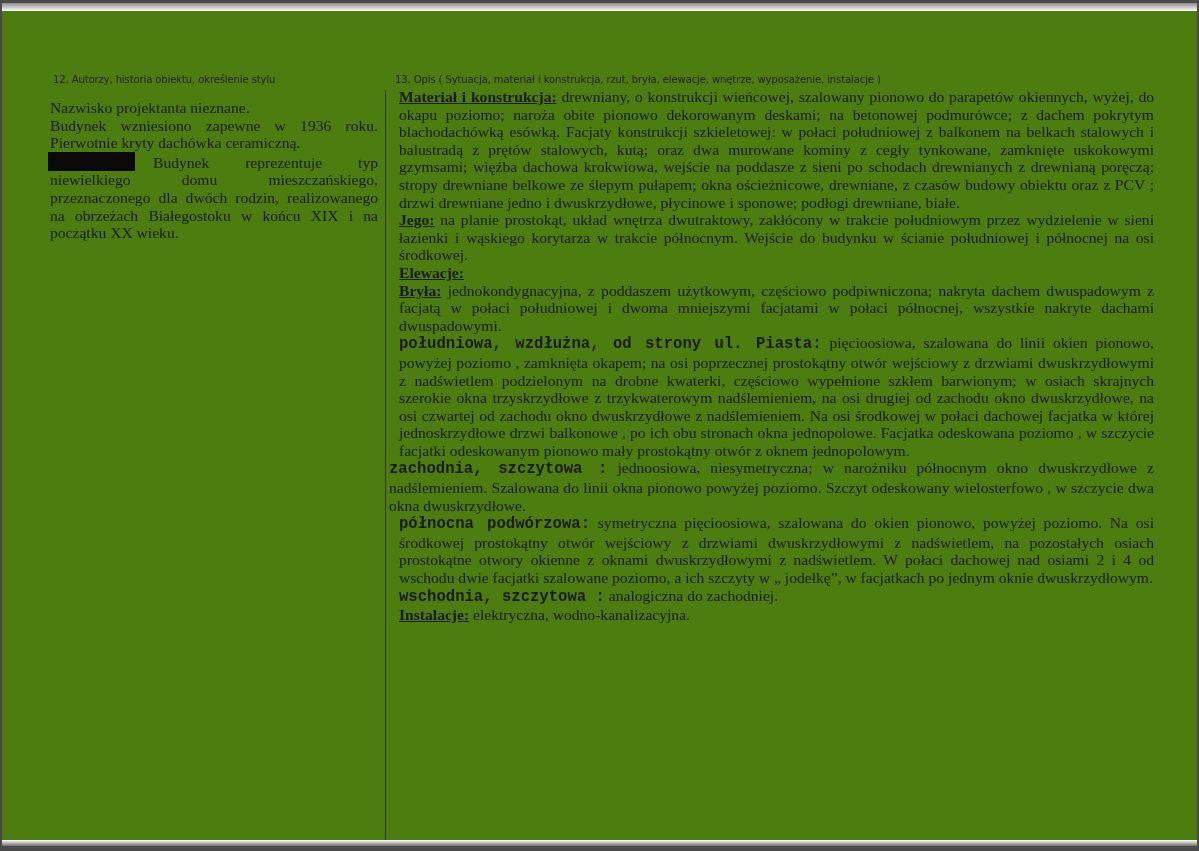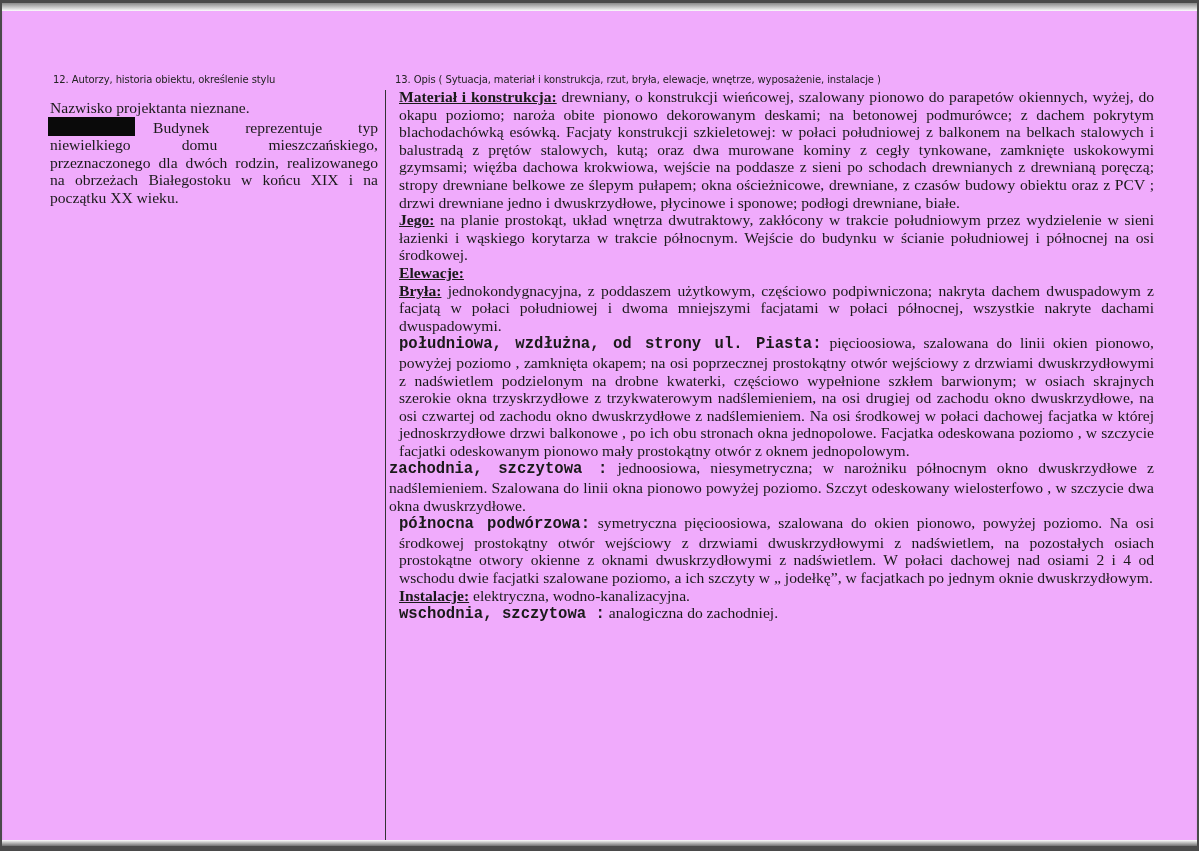--- a/index.html
+++ b/index.html
@@ -3,21 +3,21 @@
   <meta charset="utf-8">
   <style>
     html, body { margin: 0; padding: 0; }
     body {
       width: 1199px; height: 851px; overflow: hidden;
       background: #4a4a4a;
       position: relative;
     }
     .page {
       position: absolute; left: 2px; top: 3px; width: 1195px; height: 843px;
-      background: #f0abfc;
+      background: #4d7c0f;
       box-shadow: inset 0 0 2px rgba(0,0,0,0.15);
     }
     .topshade {
       position: absolute; left: 0; top: 0; width: 100%; height: 8px;
       background: linear-gradient(#8a8a8a, #fdfdfd);
     }
     .bottomshade {
       position: absolute; left: 0; bottom: 0; width: 100%; height: 6px;
       background: linear-gradient(#fdfdfd, #707070);
     }
@@ -65,27 +65,29 @@
   <div class="topshade"></div>
   <div class="bottomshade"></div>
 
   <div class="label l12">12. Autorzy, historia obiektu, określenie stylu</div>
   <div class="label l13">13. Opis ( Sytuacja, materiał i konstrukcja, rzut, bryła, elewacje, wnętrze, wyposażenie, instalacje )</div>
 
   <div class="divider"></div>
 
   <div class="col left">
     <p>Nazwisko projektanta  nieznane.</p>
+    <p class="justline">Budynek wzniesiono zapewne w 1936 roku.</p>
+    <p>Pierwotnie kryty dachówka ceramiczną.</p>
     <p><span class="redact r2"></span><span>Budynek reprezentuje typ niewielkiego domu mieszczańskiego, przeznaczonego dla dwóch rodzin, realizowanego na obrzeżach Białegostoku w końcu XIX i na początku XX wieku.</span></p>
   </div>
 
   <div class="col right">
     <p><span class="head">Materiał i konstrukcja:</span><span> drewniany, o konstrukcji wieńcowej, szalowany pionowo do parapetów okiennych, wyżej, do okapu poziomo; naroża obite pionowo dekorowanym deskami; na betonowej podmurówce; z dachem pokrytym blachodachówką esówką.  Facjaty konstrukcji szkieletowej: w połaci południowej  z balkonem na belkach stalowych i balustradą z prętów stalowych, kutą;  oraz dwa murowane kominy z cegły tynkowane, zamknięte uskokowymi gzymsami; więźba dachowa krokwiowa, wejście na poddasze z sieni po schodach drewnianych z drewnianą poręczą; stropy drewniane  belkowe  ze ślepym pułapem; okna ościeżnicowe, drewniane, z czasów budowy obiektu oraz z PCV ; drzwi drewniane jedno i dwuskrzydłowe, płycinowe i sponowe; podłogi drewniane, białe.</span></p>
     <p><span class="head">Jego:</span><span> na planie prostokąt,  układ wnętrza dwutraktowy, zakłócony w trakcie południowym przez wydzielenie w sieni łazienki i wąskiego korytarza w trakcie północnym. Wejście do budynku w ścianie południowej i północnej na osi środkowej.</span></p>
     <p><span class="head">Elewacje:</span></p>
     <p><span class="head">Bryła:</span><span>  jednokondygnacyjna, z poddaszem użytkowym, częściowo podpiwniczona; nakryta dachem dwuspadowym z facjatą w połaci południowej i dwoma mniejszymi facjatami w połaci północnej, wszystkie nakryte dachami dwuspadowymi.</span></p>
     <p><span class="sub">południowa, wzdłużna, od strony ul. Piasta:</span><span> pięcioosiowa, szalowana do linii okien pionowo, powyżej poziomo  ,  zamknięta  okapem;  na  osi  poprzecznej  prostokątny  otwór  wejściowy  z  drzwiami dwuskrzydłowymi  z  nadświetlem  podzielonym  na  drobne  kwaterki,  częściowo  wypełnione  szkłem barwionym; w osiach skrajnych szerokie okna trzyskrzydłowe z trzykwaterowym nadślemieniem, na osi drugiej od zachodu  okno dwuskrzydłowe, na osi czwartej od zachodu okno dwuskrzydłowe z nadślemieniem. Na osi środkowej w połaci dachowej facjatka w której jednoskrzydłowe drzwi balkonowe  , po  ich obu stronach okna jednopolowe. Facjatka odeskowana poziomo , w szczycie facjatki odeskowanym pionowo mały prostokątny otwór z oknem jednopolowym.</span></p>
     <p class="shift-left"><span class="sub">zachodnia, szczytowa :</span><span> jednoosiowa, niesymetryczna; w narożniku północnym okno dwuskrzydłowe z nadślemieniem. Szalowana do linii okna pionowo powyżej poziomo. Szczyt odeskowany wielosterfowo , w szczycie dwa okna dwuskrzydłowe.</span></p>
     <p><span class="sub">północna podwórzowa:</span><span> symetryczna  pięcioosiowa, szalowana do okien pionowo, powyżej poziomo. Na osi środkowej prostokątny otwór wejściowy z drzwiami dwuskrzydłowymi  z nadświetlem, na pozostałych osiach prostokątne  otwory okienne z oknami dwuskrzydłowymi z nadświetlem.  W połaci dachowej nad osiami 2 i 4 od wschodu dwie facjatki szalowane poziomo, a ich szczyty w „ jodełkę”, w facjatkach po jednym oknie dwuskrzydłowym.</span></p>
+    <p><span class="sub">wschodnia, szczytowa :</span><span> analogiczna do zachodniej.</span></p>
     <p><span class="head">Instalacje:</span><span> elektryczna, wodno-kanalizacyjna.</span></p>
-    <p><span class="sub">wschodnia, szczytowa :</span><span> analogiczna do zachodniej.</span></p>
   </div>
 </div>
 
 </body></html>

